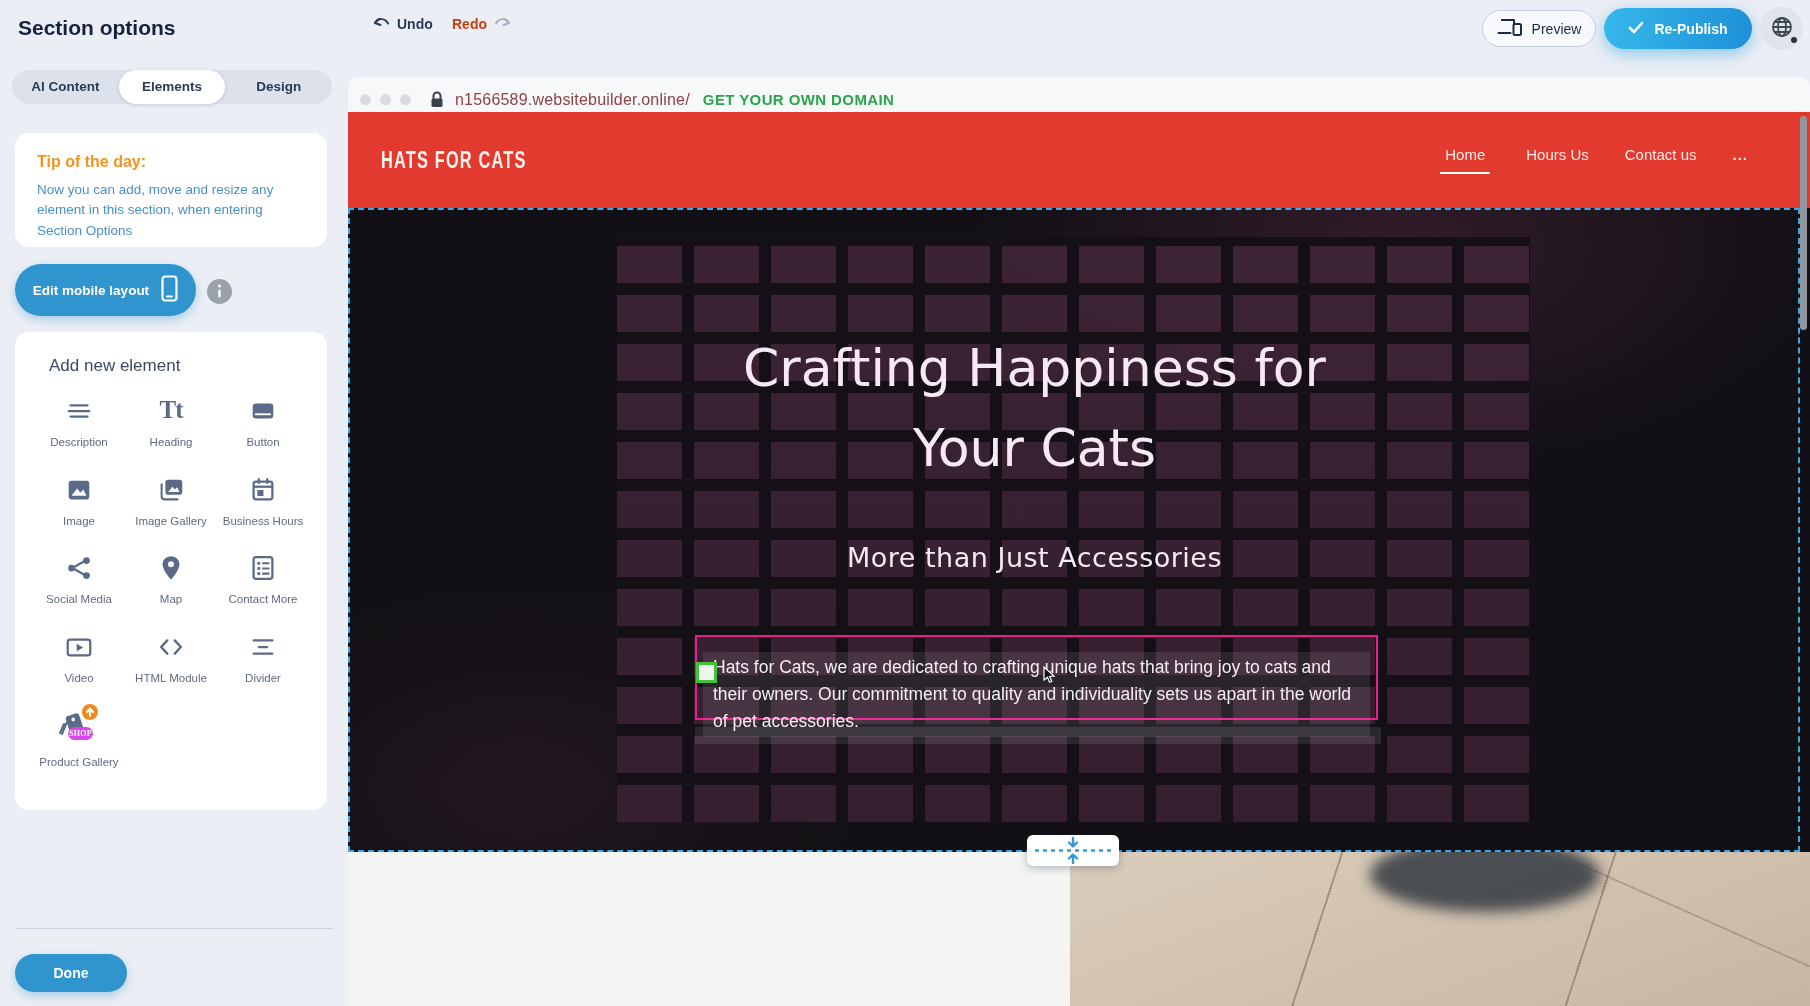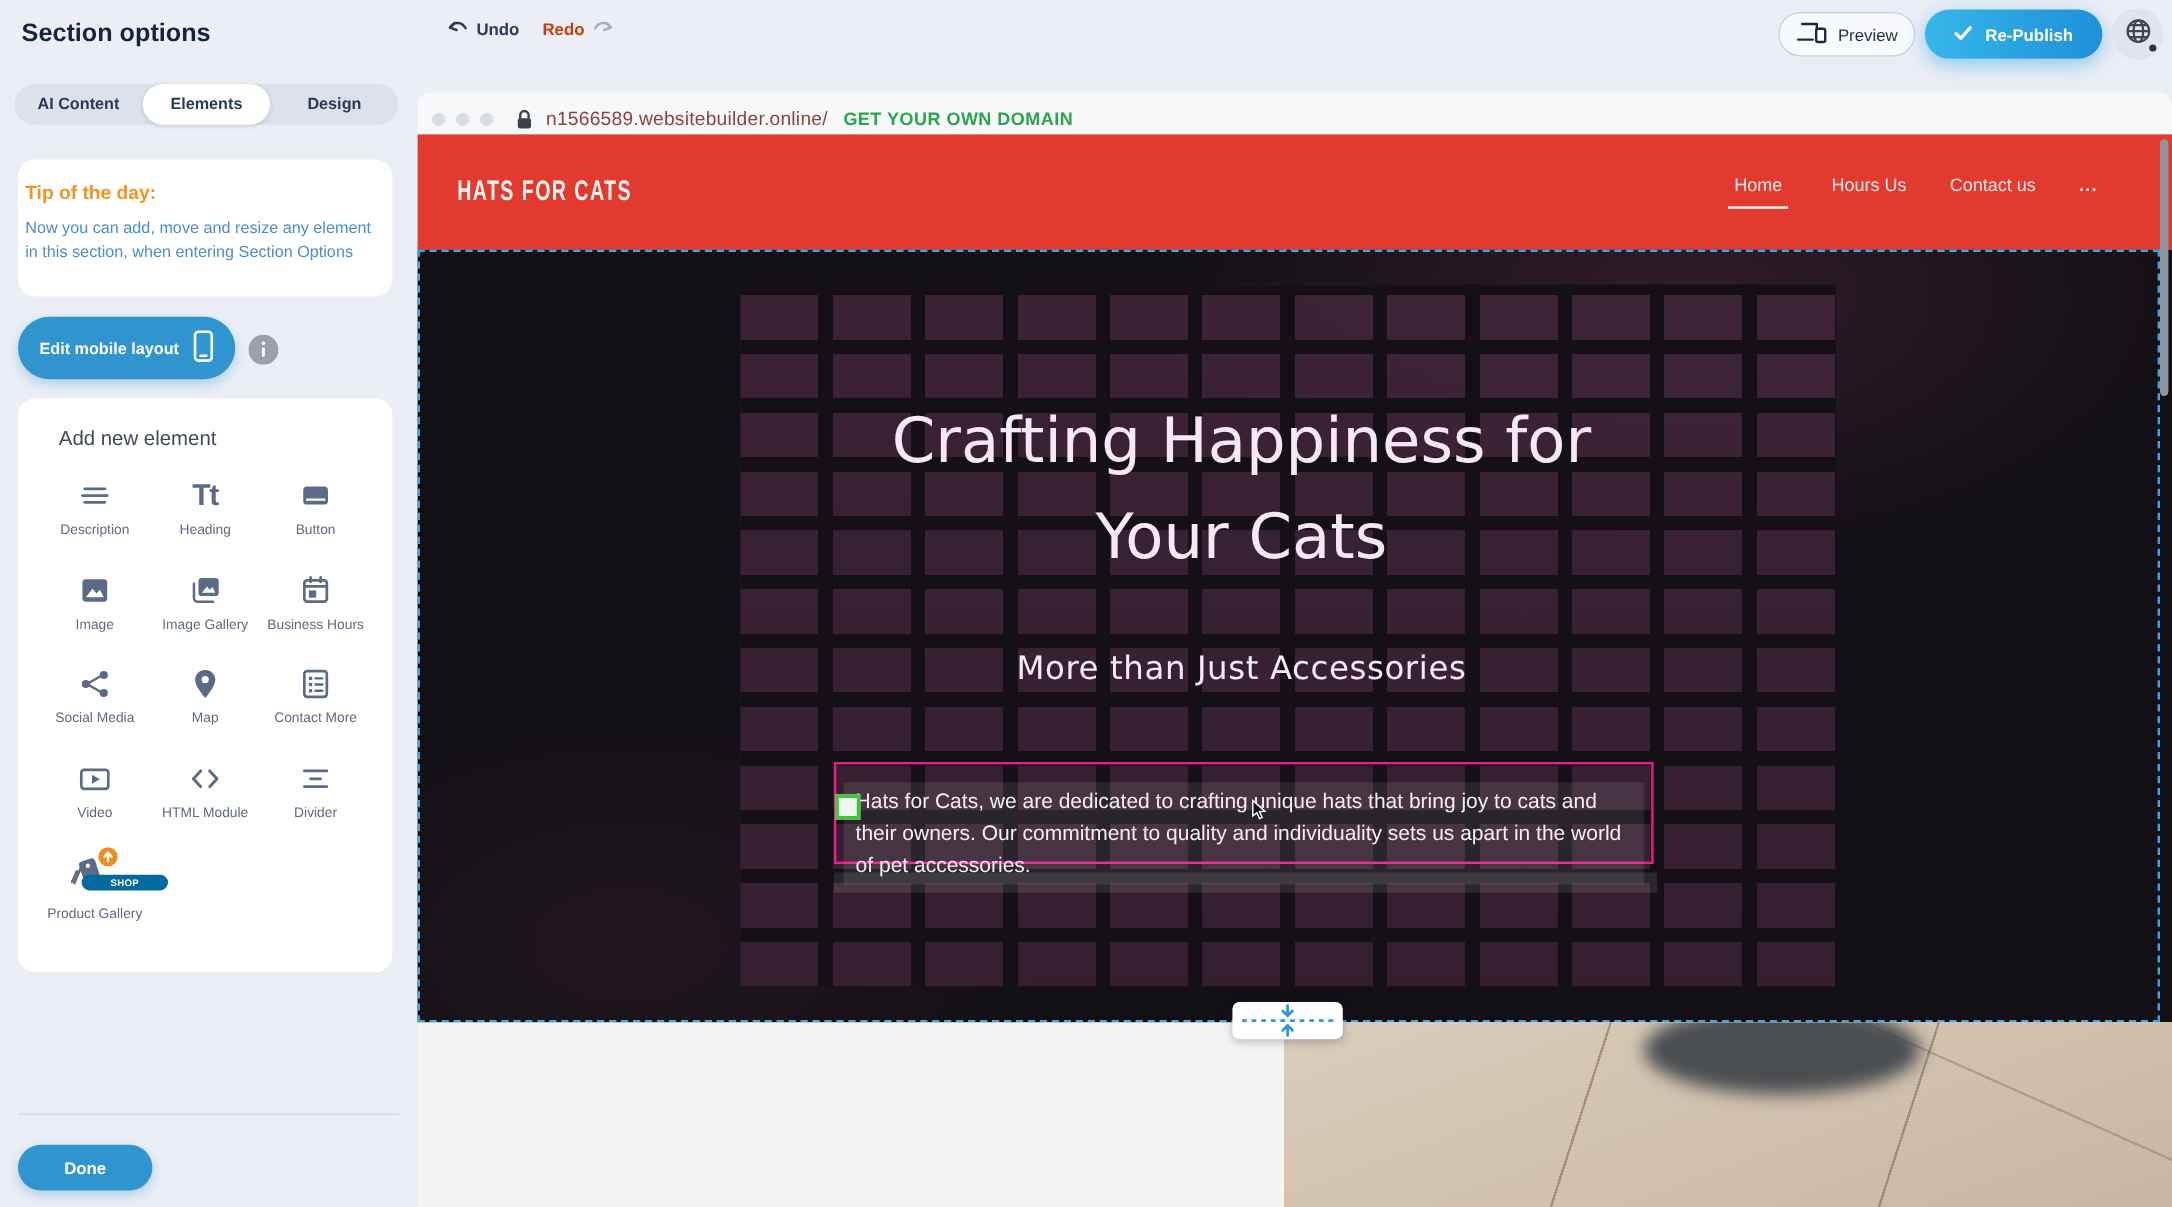--- a/index.html
+++ b/index.html
@@ -40,47 +40,47 @@
     position:absolute; left:12px; top:70px; width:320px; height:34px;
     background:#dde1ec; border-radius:17px; display:flex; align-items:center;
   }
   .tab {
     flex:1; text-align:center; font-size:13.5px; font-weight:bold; color:#2b3a55;
     height:34px; line-height:34px; border-radius:17px; cursor:pointer;
   }
   .tab.active { background:#fff; box-shadow:0 1px 4px rgba(30,50,90,.18); }
   .tip-card {
     position:absolute; left:15px; top:133px; width:312px; height:114px;
-    background:#fff; border-radius:14px; padding:20px 6px;
+    background:#fff; border-radius:14px; padding:20px 22px;
   }
   .tip-title { font-size:16px; font-weight:bold; color:#f0941e; margin-bottom:9px; }
   .tip-body { font-size:13.5px; line-height:1.5; color:#4a8fc7; }
   .edit-mobile-btn {
     position:absolute; left:15px; top:264px; width:181px; height:52px; border-radius:26px;
     background:#3095cf; box-shadow:0 4px 10px rgba(48,149,207,.35);
     display:flex; align-items:center; justify-content:center; gap:12px;
     color:#fff; font-size:13.5px; font-weight:bold; cursor:pointer;
   }
   .info-btn { position:absolute; left:207px; top:279px; width:25px; height:25px; cursor:pointer; }
   .add-card {
     position:absolute; left:15px; top:332px; width:312px; height:478px;
     background:#fff; border-radius:14px; padding:24px 18px 0 18px;
   }
   .add-title { font-size:17px; color:#3f4a5e; margin:0 0 20px 16px; }
   .add-grid {
     display:grid; grid-template-columns:repeat(3,1fr); row-gap:24px; justify-items:center;
   }
   .add-item { display:flex; flex-direction:column; align-items:center; gap:7px; width:92px; cursor:pointer; }
-  .add-item .glyph { height:32px; display:flex; align-items:flex-end; justify-content:center; color:#5b6b87; }
+  .add-item .glyph { height:32px; display:flex; align-items:flex-start; justify-content:center; color:#5b6b87;font-family:Liberation Serif, serif; }
   .add-item .lbl { font-size:11.5px; line-height:1.35; color:#5f6b80; text-align:center; }
   .tt-glyph { font-size:25px; font-weight:bold; color:#5b6b87; letter-spacing:-1px; }
   .pg-wrap { position:relative; width:54px; height:36px; }
   .shop-pill {
-    position:absolute; left:16px; top:17px; background:#0369a1; color:#fff;
-    font-size:8px; font-weight:bold; border-radius:8px; padding:2px 24px; letter-spacing:.3px;
+    position:absolute; left:16px; top:17px; background:#d946ef; color:#fff;
+    font-size:8px; font-weight:bold; border-radius:8px; padding:2px 1px; letter-spacing:.3px;
   }
   .up-badge {
     position:absolute; left:30px; top:-6px; width:16px; height:16px; border-radius:50%;
     background:#f08a1d; display:flex; align-items:center; justify-content:center;
   }
   .panel-divider { position:absolute; left:15px; top:928px; width:318px; height:1px; background:#cfd4e0; }
   .done-btn {
     position:absolute; left:15px; top:954px; width:112px; height:38px; border-radius:20px;
     background:#3095cf; box-shadow:0 4px 10px rgba(48,149,207,.35);
     display:flex; align-items:center; justify-content:center;

